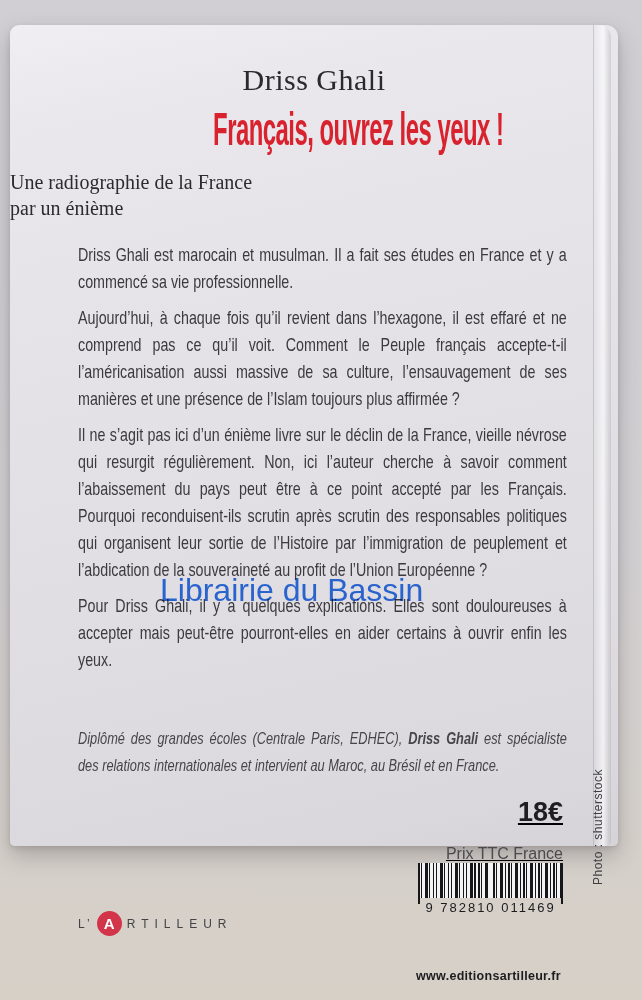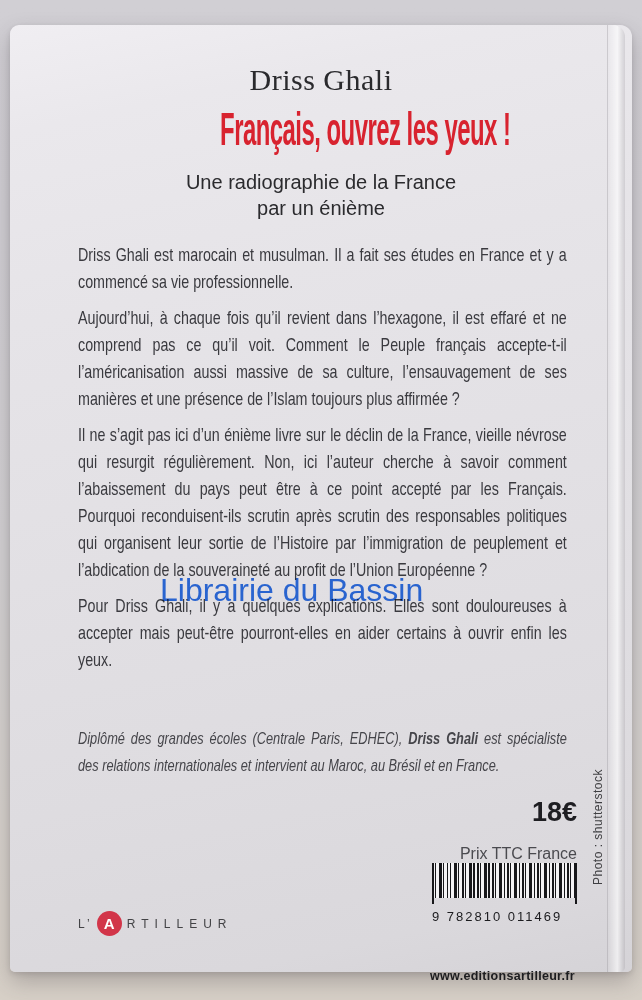--- a/index.html
+++ b/index.html
@@ -2,81 +2,80 @@
 <html><head>
 <meta charset="utf-8">
 <style>
   html,body{margin:0;padding:0;}
   #page{
     position:relative; width:642px; height:1000px; overflow:hidden;
     background:linear-gradient(180deg,#d1cfd4 0%,#d0ced3 22%,#d2d0d2 55%,#d5d0cb 82%,#d7d0c7 100%);
     font-family:"Liberation Sans", sans-serif;
   }
   .book{
-    position:absolute; left:10px; top:25px; width:608px; height:947px;
+    position:absolute; left:10px; top:25px; width:608px; height:821px;
     border-radius:9px 12px 5px 5px;
     background:linear-gradient(168deg,#f0eef2 0%,#eae8ec 10%,#e6e4e8 28%,#e2e0e4 52%,#dedce0 74%,#dad8dc 92%,#d5d3d7 100%);
     box-shadow:0 10px 22px rgba(60,55,60,.28), 0 2px 5px rgba(60,55,60,.15);
-    padding-left:14px;
   }
   .page-edge{
     position:absolute; top:0; right:7px; width:17px; height:100%;
     background:linear-gradient(90deg,rgba(255,255,255,0) 0%,rgba(255,255,255,.6) 55%,rgba(150,147,153,.28) 100%);
     border-left:1px solid rgba(120,118,124,.10);
     border-radius:0 12px 5px 0;
   }
   .author{
     position:absolute; top:38px; left:0; width:100%; text-align:center;
     font-family:"Liberation Serif", serif; font-size:30px; color:#2a2a2d; letter-spacing:.5px;
   }
   .title-wrap{position:absolute; top:78px; left:0; width:100%; text-align:center; line-height:52px;margin-left:44px;}
   .title-red{
     display:inline-block; white-space:nowrap;
     font-size:46px; font-weight:bold; letter-spacing:-1px; color:#d8232f;
     transform:scaleX(.52); transform-origin:50% 50%;
   }
   .subtitle{
-    position:absolute; top:144px; left:0; width:100%; text-align:center;
-    font-family:Liberation Sans, sans-serif; font-size:20px; line-height:26px; color:#2b2b2e;
+    position:absolute; top:144px; left:0; width:100%; text-align:left;
+    font-family:Liberation Serif, serif; font-size:20px; line-height:26px; color:#2b2b2e;
   }
   .blurb{
     position:absolute; left:68px; top:216px; width:650px;
     transform:scaleX(.752); transform-origin:left top;
     font-size:19px; line-height:27px; color:#3a3a3f; text-align:justify;
   }
   .blurb p{margin:0 0 9px 0;}
   .credit{
     position:absolute; left:68px; top:700px; width:650px;
     transform:scaleX(.752); transform-origin:left top;
     font-style:italic; font-size:17px; line-height:27px; color:#45454a; text-align:justify;
   }
   .credit b{font-style:italic;}
   .watermark{
     position:absolute; left:160px; top:572px; white-space:nowrap; z-index:5;
     font-size:32px; color:#1c66e8; mix-blend-mode:multiply; opacity:.92; letter-spacing:0;
   }
-  .price-block{position:absolute; right:55px; top:772px; text-align:right;}
+  .price-block{position:absolute; right:55px; top:772px; text-align:right;text-decoration:underline;}
   .price-amount{font-size:27px; font-weight:bold; color:#1e1e22; line-height:30px;}
   .tax-note{font-size:16px; color:#4a4a4f; margin-top:18px;}
   .isbn{font-size:10.5px; color:#28282c; margin-top:2px; letter-spacing:.3px;margin-left:9px;}
   .barcode{position:absolute; right:55px; top:838px; width:145px;}
   .bars{
     position:relative; height:35px;
     background-image:repeating-linear-gradient(90deg,
       #17171a 0px,#17171a 1.5px,#f3f2f4 1.5px,#f3f2f4 3px,
       #17171a 3px,#17171a 4px,#f3f2f4 4px,#f3f2f4 7px,
       #17171a 7px,#17171a 10px,#f3f2f4 10px,#f3f2f4 11.5px,
       #17171a 11.5px,#17171a 12.5px,#f3f2f4 12.5px,#f3f2f4 15px);
   }
   .bars::before,.bars::after{
     content:""; position:absolute; top:0; width:2px; height:41px; background:#17171a;
   }
   .bars::before{left:0;} .bars::after{right:0;}
   .barcode-number{
-    margin-top:11px; font-size:13px; letter-spacing:2px; color:#1c1c1f;
+    margin-top:2px; text-align:center; font-size:13px; letter-spacing:2px; color:#1c1c1f;
   }
   .website{
     position:absolute; right:57px; top:944px; font-size:12.5px; font-weight:bold;
     letter-spacing:.3px; color:#1d1d20;
   }
   .publisher-logo{
     position:absolute; left:68px; top:886px; display:flex; align-items:center;
   }
   .logo-text{font-size:12px; letter-spacing:6px; color:#434346;}
   .logo-prefix{margin-right:4px; letter-spacing:3px;}

